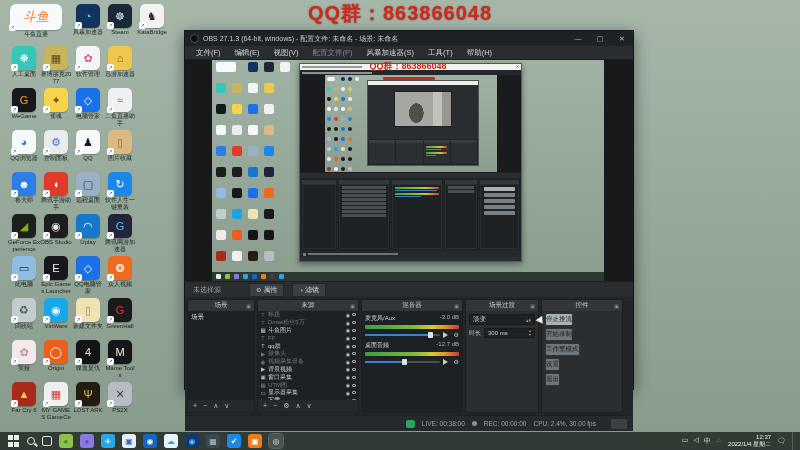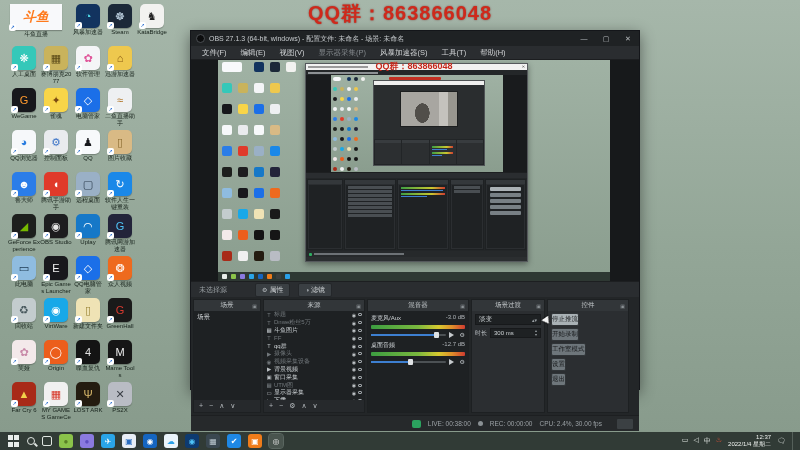--- a/index.html
+++ b/index.html
@@ -5,32 +5,32 @@
   *{box-sizing:border-box;margin:0;padding:0}
   html,body{width:800px;height:450px;overflow:hidden}
   body{font-family:"Liberation Sans","DejaVu Sans",sans-serif;position:relative;
        background:linear-gradient(180deg,#a6b7aa 0%,#93a697 55%,#879a8b 100%);}
 
   
   .dicon{position:absolute;width:32px;text-align:center;cursor:default}
   .dicon .ic{width:24px;height:24px;border-radius:5px;margin:0 auto;display:flex;align-items:center;
              justify-content:center;font-size:11px;position:relative;box-shadow:0 1px 1px rgba(0,0,0,.25)}
   .dicon.wide{width:56px}
-  .dicon.wide .ic{width:52px;height:26px;border-radius:0;font-weight:bold;font-style:italic;font-size:13px}
+  .dicon.wide .ic{width:52px;height:26px;border-radius:6px;font-weight:normal;font-style:italic;font-size:13px}
   .dicon .sc{position:absolute;left:-1px;bottom:-1px;width:7px;height:7px;background:#fff;border-radius:2px;
              color:#2a6dd0;font-size:5px;line-height:7px}
   .dicon .lbl{font-size:6px;line-height:1.1;color:#17221b;margin-top:1px;max-height:14px;overflow:hidden;
               word-break:break-all}
 
   
   .banner{position:absolute;left:250px;top:0;width:300px;text-align:center;font-size:20px;font-weight:bold;
           color:#cf291b;letter-spacing:1px;text-shadow:0 0 2px rgba(90,0,0,.55);z-index:60}
 
   
-  .obs{position:absolute;left:190px;top:30px;width:450px;height:360px;background:#2b2e31;
+  .obs{position:absolute;left:184px;top:30px;width:450px;height:360px;background:#2b2e31;
        border:1px solid #14161a;box-shadow:0 4px 14px rgba(0,0,0,.45);z-index:40}
   .tbar{height:15px;background:#1f2224;display:flex;align-items:center;padding:0 0 0 5px}
   .obslogo{width:9px;height:9px;border-radius:50%;background:#0c0d0e;border:1px solid #4a4e52;margin-right:4px}
   .ttl{font-size:7px;color:#c7cbce;white-space:nowrap;overflow:hidden;flex:1}
   .wbtns{display:flex}
   .wbtn{width:22px;text-align:center;font-size:7px;color:#b8bcbf;line-height:15px}
   .menubar{height:14px;background:#2a2d30;display:flex;align-items:center;padding-left:4px;border-bottom:1px solid #1c1e20}
   .mitem{font-size:7.5px;color:#d2d5d7;padding:0 7px;line-height:14px}
   .mitem.dim{color:#84898d}
 
@@ -340,21 +340,21 @@
         <span class="wbtn">—</span>
         <span class="wbtn">▢</span>
         <span class="wbtn">✕</span>
       </span>
   </div>
 
   <div class="menubar" id="menubar">
       <span class="mitem">文件(F)</span>
       <span class="mitem">编辑(E)</span>
       <span class="mitem">视图(V)</span>
-      <span class="mitem dim">显示器采集(P)</span>
+      <span class="mitem dim">配置文件(P)</span>
       <span class="mitem">风暴加速器(S)</span>
       <span class="mitem">工具(T)</span>
       <span class="mitem">帮助(H)</span>
     </div>
 
   <div class="prev">
     <div class="cap">
       <div class="l1qq">QQ群：863866048</div>
       <div id="l1icons">
           <i class="mico" style="left: 4px; top: 2px; width: 20px; height: 10px; background: rgb(248, 249, 251); position: absolute;"></i>

